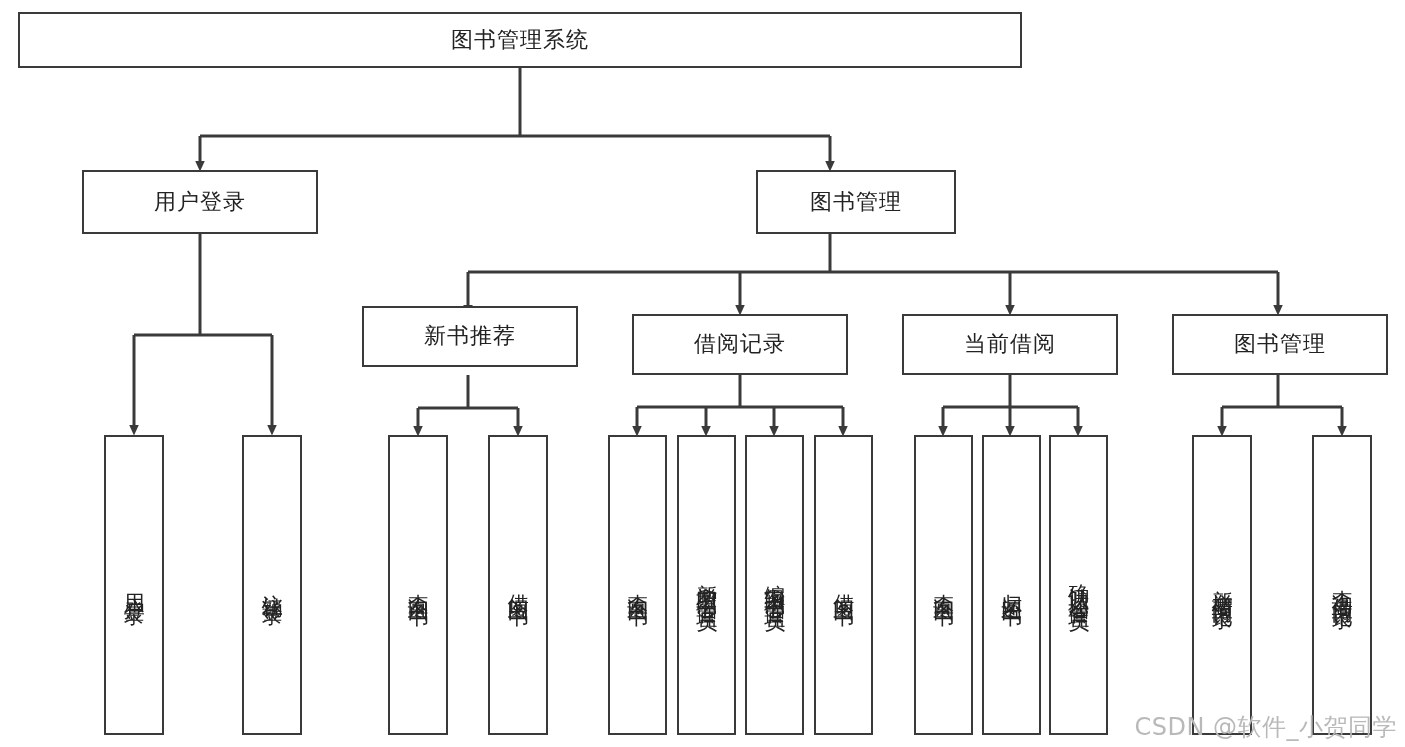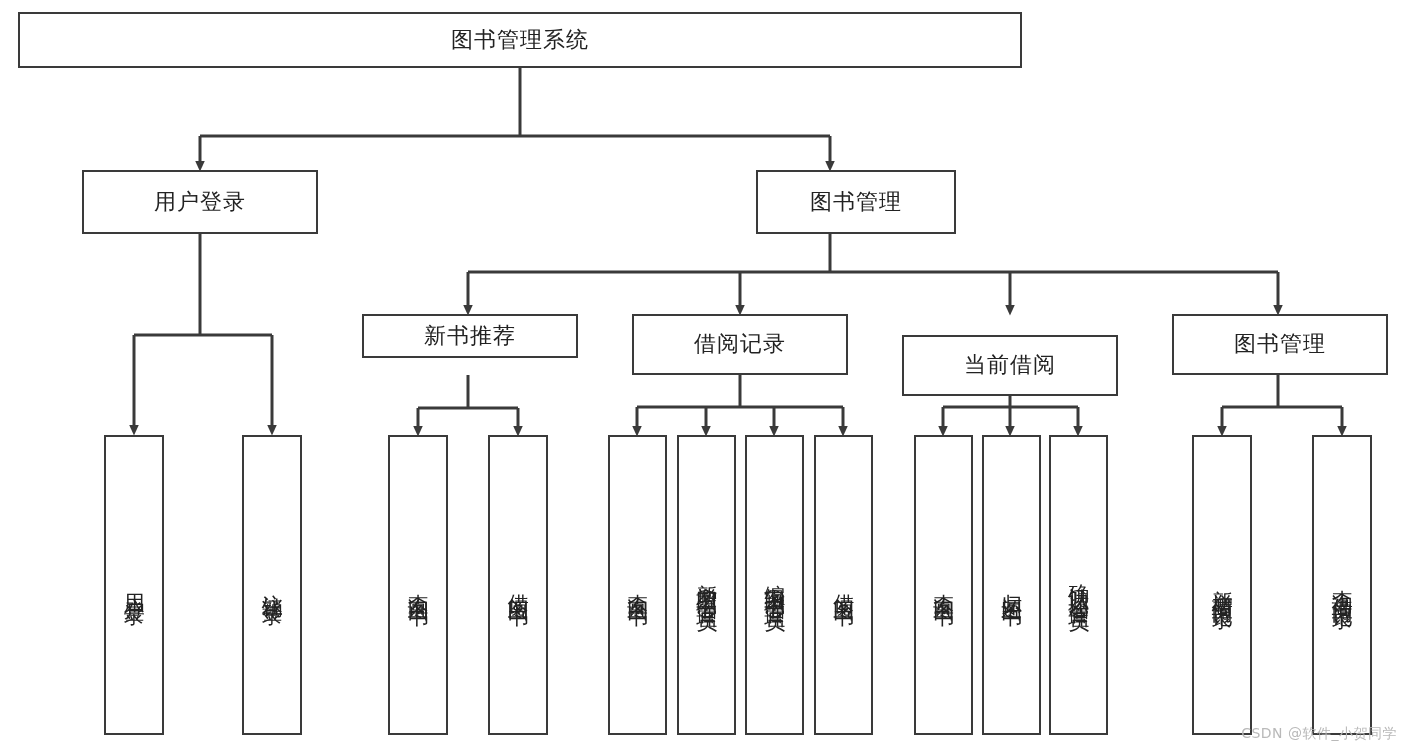--- a/index.html
+++ b/index.html
@@ -56,21 +56,21 @@
   .node.v .vlabel {
     writing-mode: vertical-rl;
     text-orientation: upright;
     display: block;
     white-space: nowrap;
   }
   .watermark {
     position: absolute;
     right: 8px;
     bottom: 4px;
-    font-size: 14px;
+    font-size: 24px;
     color: #b9b9b9;
     letter-spacing: 0.5px;
     z-index: 5;
     white-space: nowrap;
   }
 </style>
 </head>
 <body>
 
 <div id="canvas">
@@ -133,27 +133,27 @@
     <span>图书管理系统</span>
   </div>
 
   <div class="node h" style="left:82px; top:170px; width:236px; height:64px;">
     <span>用户登录</span>
   </div>
   <div class="node h" style="left:712px; top:170px; width:200px; height:64px;margin-left:44px;">
     <span>图书管理</span>
   </div>
 
-  <div class="node h" style="left:362px; top:314px; width:216px; height:44px;">
+  <div class="node h" style="left:362px; top:306px; width:216px; height:61px;">
     <span>新书推荐</span>
   </div>
   <div class="node h" style="left:632px; top:314px; width:216px; height:61px;">
     <span>借阅记录</span>
   </div>
-  <div class="node h" style="left:902px; top:314px; width:216px; height:61px;margin-top:21px;">
+  <div class="node h" style="left:902px; top:314px; width:216px; height:61px;">
     <span>当前借阅</span>
   </div>
   <div class="node h" style="left:1172px; top:314px; width:216px; height:61px;">
     <span>图书管理</span>
   </div>
 
   <div class="node v" style="left:104px; top:435px; width:60px; height:300px;">
     <span class="vlabel">用户登录</span>
   </div>
   <div class="node v" style="left:242px; top:435px; width:60px; height:300px;">

